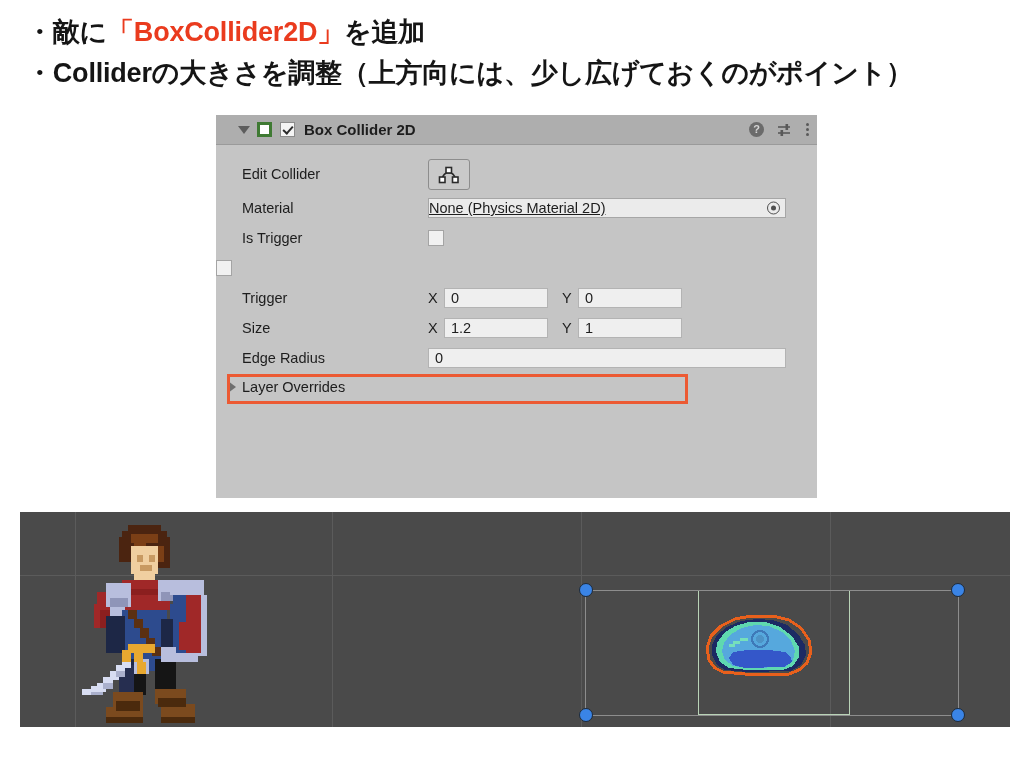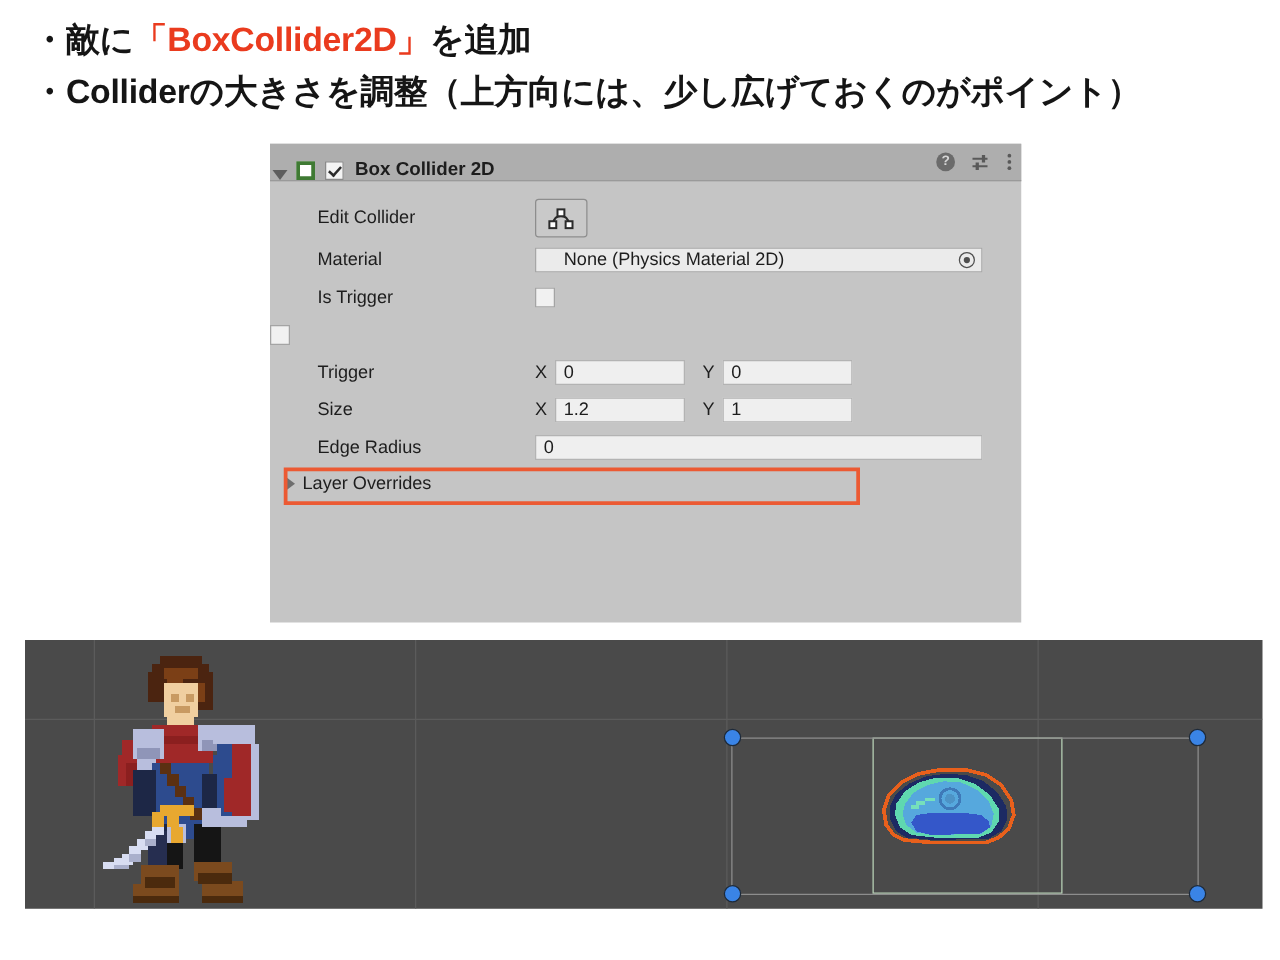--- a/index.html
+++ b/index.html
@@ -43,22 +43,22 @@
     height: 383px;
     background: #c5c5c5;
     box-sizing: border-box;
   }
   .insp-header {
     position: relative;
     height: 29px;
     background: #aeaeae;
     border-bottom: 1px solid #9a9a9a;
     display: flex;
-    align-items: flex-end;
-    padding-left: 2px;
+    align-items: center;
+    padding-left: 22px;
   }
   .foldout-tri {
     width: 0; height: 0;
     border-left: 6px solid transparent;
     border-right: 6px solid transparent;
     border-top: 8px solid #5d5d5d;
     margin-right: 7px;
     flex: 0 0 auto;
   }
   .comp-icon {
@@ -130,21 +130,21 @@
   .insp-body { position: relative; padding-top: 10px; }
 
   .row {
     position: relative;
     height: 30px;
     display: flex;
     align-items: center;
   }
   .row-label {
     width: 212px;
-    padding-left: 38px;
+    padding-left: 26px;
     box-sizing: border-box;
     font-size: 14.5px;
     color: #1d1d1d;
     white-space: nowrap;
   }
 
   
   .edit-btn {
     width: 42px; height: 31px;
     background: #c9c9c9;
@@ -163,22 +163,23 @@
     background: #ebebeb;
     border: 1px solid #a6a6a6;
     box-sizing: border-box;
     display: flex;
     align-items: center;
     position: relative;
   }
   .obj-field .ofv {
     font-size: 14.5px;
     color: #1d1d1d;
-    padding-left: 22px;
+    padding-left: 0;
     white-space: nowrap;
+    text-decoration: underline;
   }
   .obj-pick {
     position: absolute;
     right: 5px; top: 50%;
     transform: translateY(-50%);
     width: 13px; height: 13px;
     border-radius: 50%;
     border: 1.6px solid #4f4f4f;
     box-sizing: border-box;
     display: flex;

